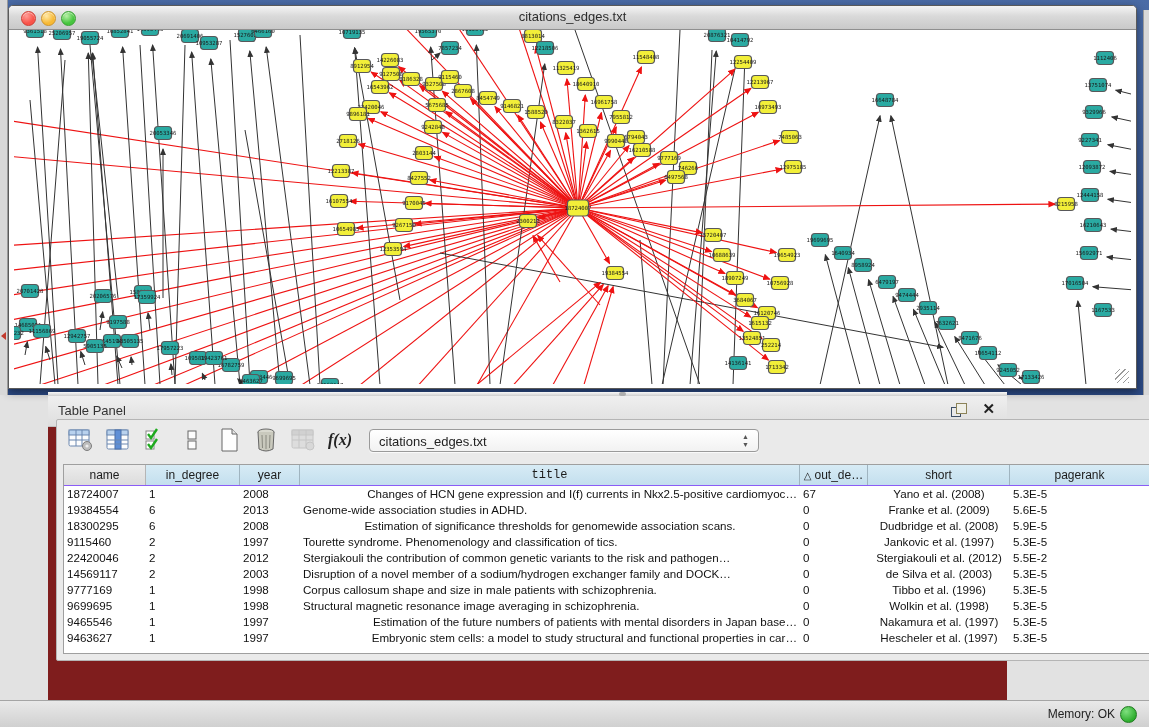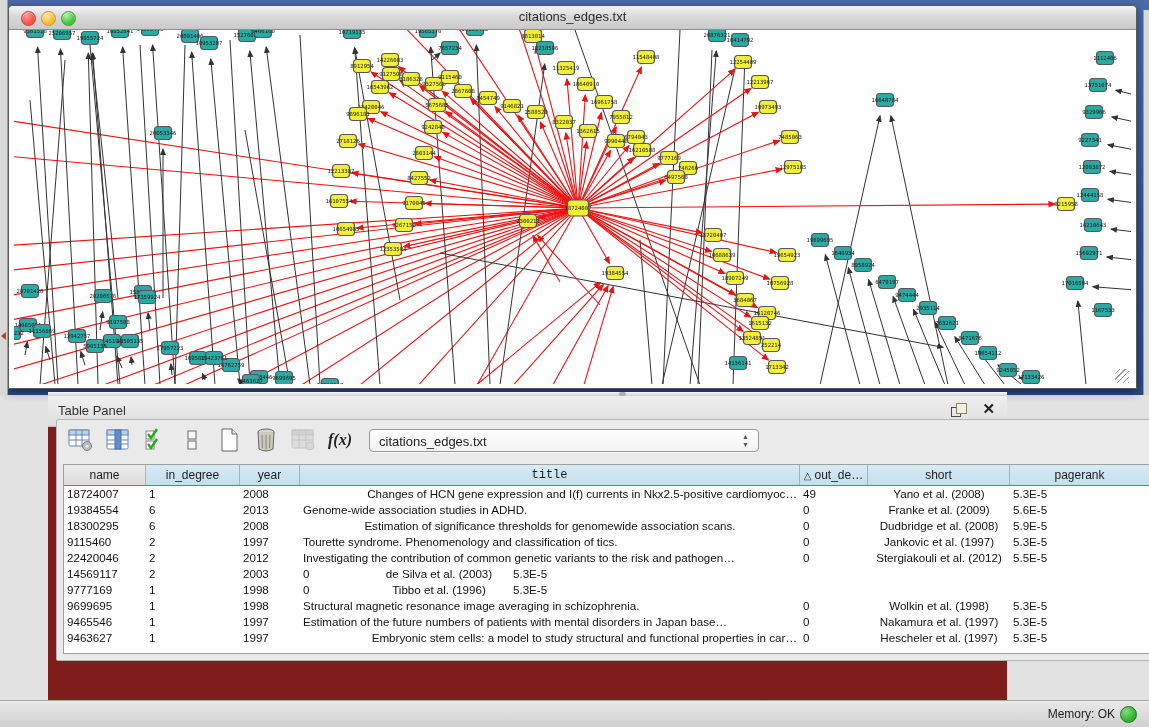--- a/index.html
+++ b/index.html
@@ -818,21 +818,21 @@
           <div class="hcell" style="width: 140px;">
             <span>pagerank</span>
           </div>
         </div>
       <div class="gbody" id="gbody">
           <div class="trow">
             <div class="tcell" style="width: 82px; text-align: left;">18724007</div>
             <div class="tcell" style="width: 94px; text-align: left;">1</div>
             <div class="tcell" style="width: 60px; text-align: left;">2008</div>
             <div class="tcell" style="width: 500px; text-align: right;">Changes of HCN gene expression and I(f) currents in Nkx2.5-positive cardiomyoc…</div>
-            <div class="tcell" style="width: 68px; text-align: left;">49</div>
+            <div class="tcell" style="width: 68px; text-align: left;">67</div>
             <div class="tcell" style="width: 142px; text-align: center;">Yano et al. (2008)</div>
             <div class="tcell" style="width: 140px; text-align: left;">5.3E-5</div>
           </div>
           <div class="trow">
             <div class="tcell" style="width: 82px; text-align: left;">19384554</div>
             <div class="tcell" style="width: 94px; text-align: left;">6</div>
             <div class="tcell" style="width: 60px; text-align: left;">2013</div>
             <div class="tcell" style="width: 500px; text-align: left;">Genome-wide association studies in ADHD.</div>
             <div class="tcell" style="width: 68px; text-align: left;">0</div>
             <div class="tcell" style="width: 142px; text-align: center;">Franke et al. (2009)</div>
@@ -853,55 +853,57 @@
             <div class="tcell" style="width: 60px; text-align: left;">1997</div>
             <div class="tcell" style="width: 500px; text-align: left;">Tourette syndrome. Phenomenology and classification of tics.</div>
             <div class="tcell" style="width: 68px; text-align: left;">0</div>
             <div class="tcell" style="width: 142px; text-align: center;">Jankovic et al. (1997)</div>
             <div class="tcell" style="width: 140px; text-align: left;">5.3E-5</div>
           </div>
           <div class="trow">
             <div class="tcell" style="width: 82px; text-align: left;">22420046</div>
             <div class="tcell" style="width: 94px; text-align: left;">2</div>
             <div class="tcell" style="width: 60px; text-align: left;">2012</div>
-            <div class="tcell" style="width: 500px; text-align: left;">Investigating the contribution of common genetic variants to the risk and pathogen…</div>
+            <div class="tcell" style="width: 500px; text-align: left;">Stergiakouli the contribution of common genetic variants to the risk and pathogen…</div>
             <div class="tcell" style="width: 68px; text-align: left;">0</div>
             <div class="tcell" style="width: 142px; text-align: center;">Stergiakouli et al. (2012)</div>
-            <div class="tcell" style="width: 140px; text-align: left;">5.5E-5</div>
+            <div class="tcell" style="width: 140px; text-align: left;">5.5E-2</div>
           </div>
           <div class="trow">
             <div class="tcell" style="width: 82px; text-align: left;">14569117</div>
             <div class="tcell" style="width: 94px; text-align: left;">2</div>
             <div class="tcell" style="width: 60px; text-align: left;">2003</div>
+            <div class="tcell" style="width: 500px; text-align: left;">Disruption of a novel member of a sodium/hydrogen exchanger family and DOCK…</div>
             <div class="tcell" style="width: 68px; text-align: left;">0</div>
             <div class="tcell" style="width: 142px; text-align: center;">de Silva et al. (2003)</div>
             <div class="tcell" style="width: 140px; text-align: left;">5.3E-5</div>
           </div>
           <div class="trow">
             <div class="tcell" style="width: 82px; text-align: left;">9777169</div>
             <div class="tcell" style="width: 94px; text-align: left;">1</div>
             <div class="tcell" style="width: 60px; text-align: left;">1998</div>
+            <div class="tcell" style="width: 500px; text-align: left;">Corpus callosum shape and size in male patients with schizophrenia.</div>
             <div class="tcell" style="width: 68px; text-align: left;">0</div>
             <div class="tcell" style="width: 142px; text-align: center;">Tibbo et al. (1996)</div>
             <div class="tcell" style="width: 140px; text-align: left;">5.3E-5</div>
           </div>
           <div class="trow">
             <div class="tcell" style="width: 82px; text-align: left;">9699695</div>
             <div class="tcell" style="width: 94px; text-align: left;">1</div>
             <div class="tcell" style="width: 60px; text-align: left;">1998</div>
             <div class="tcell" style="width: 500px; text-align: left;">Structural magnetic resonance image averaging in schizophrenia.</div>
             <div class="tcell" style="width: 68px; text-align: left;">0</div>
             <div class="tcell" style="width: 142px; text-align: center;">Wolkin et al. (1998)</div>
             <div class="tcell" style="width: 140px; text-align: left;">5.3E-5</div>
           </div>
           <div class="trow">
             <div class="tcell" style="width: 82px; text-align: left;">9465546</div>
             <div class="tcell" style="width: 94px; text-align: left;">1</div>
             <div class="tcell" style="width: 60px; text-align: left;">1997</div>
-            <div class="tcell" style="width: 500px; text-align: left;">Estimation of the future numbers of patients with mental disorders in Japan base…</div>
+            <div class="tcell" style="width: 500px; text-align: right;">Estimation of the future numbers of patients with mental disorders in Japan base…</div>
             <div class="tcell" style="width: 68px; text-align: left;">0</div>
             <div class="tcell" style="width: 142px; text-align: center;">Nakamura et al. (1997)</div>
             <div class="tcell" style="width: 140px; text-align: left;">5.3E-5</div>
           </div>
           <div class="trow">
             <div class="tcell" style="width: 82px; text-align: left;">9463627</div>
             <div class="tcell" style="width: 94px; text-align: left;">1</div>
             <div class="tcell" style="width: 60px; text-align: left;">1997</div>
             <div class="tcell" style="width: 500px; text-align: right;">Embryonic stem cells: a model to study structural and functional properties in car…</div>
             <div class="tcell" style="width: 68px; text-align: left;">0</div>

